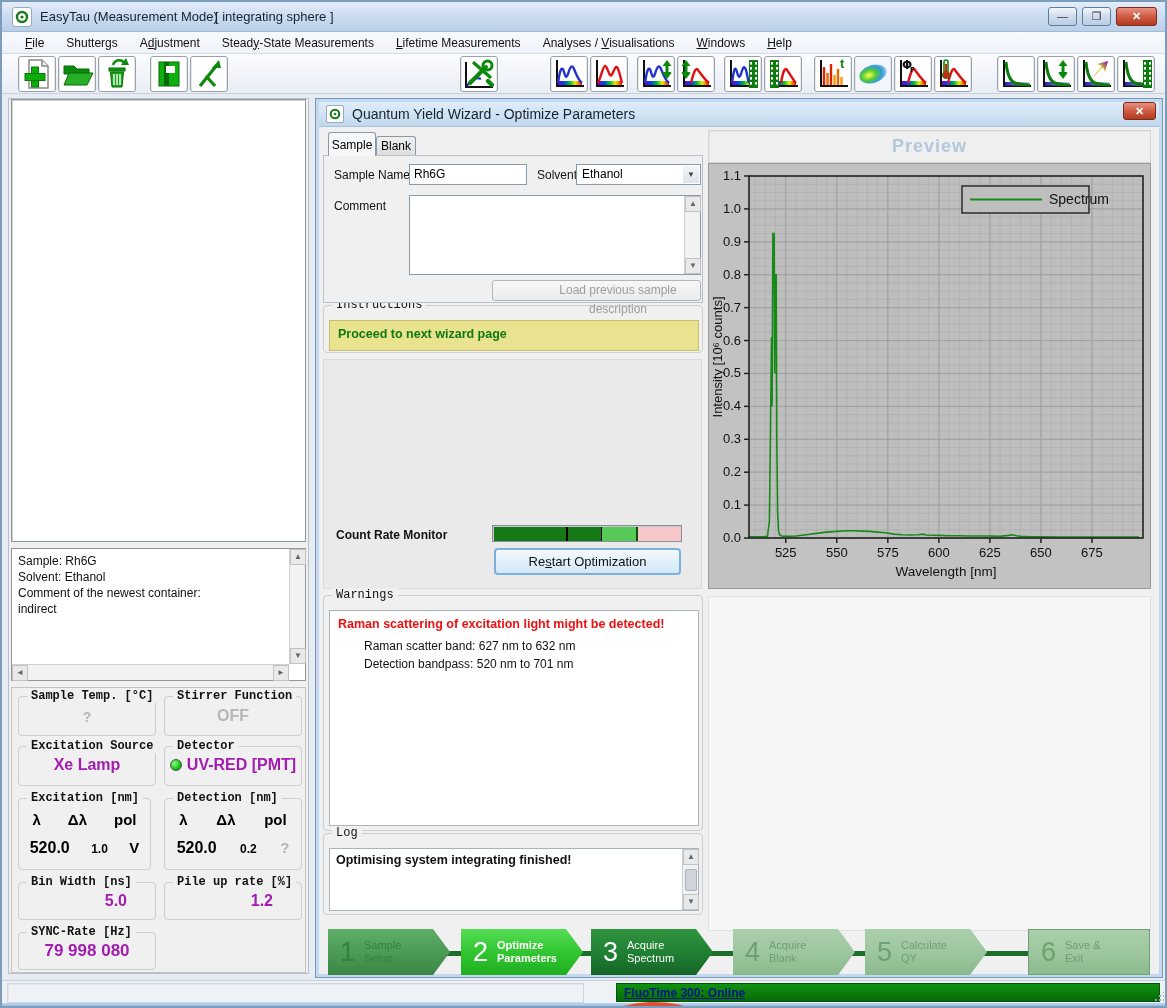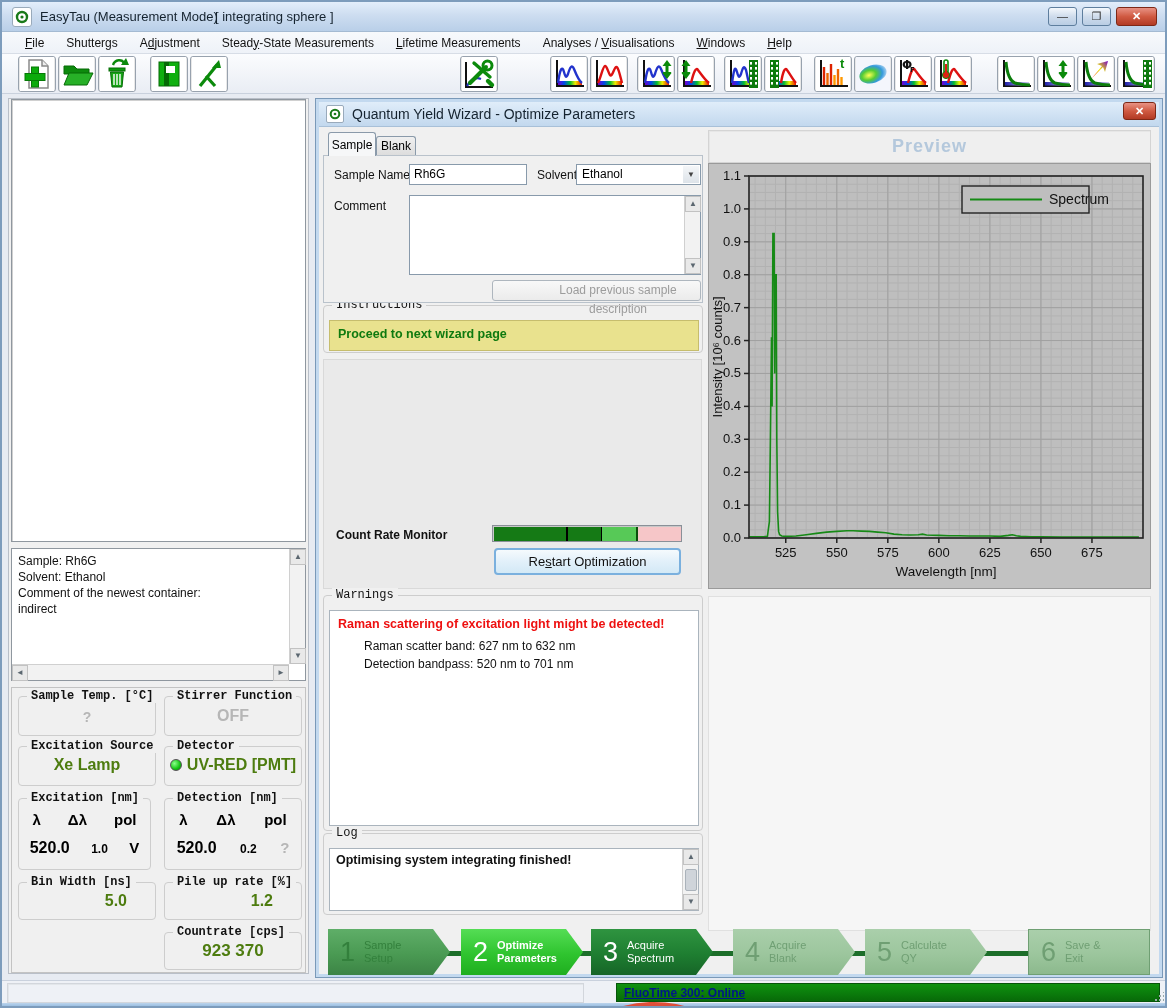--- a/index.html
+++ b/index.html
@@ -36,21 +36,21 @@
   .sample-info .si-text { position:absolute; left:6px; top:4px; right:20px; font-size:12px; color:#111; line-height:16px; }
   .vscroll { position:absolute; right:0; top:0; bottom:16px; width:16px; background:#f2f2f2; border-left:1px solid #d0d0d0; }
   .vscroll.full { bottom:0; }
   .hscroll { position:absolute; left:0; right:16px; bottom:0; height:16px; background:#f2f2f2; border-top:1px solid #d0d0d0; }
   .sb-btn { position:absolute; width:16px; height:16px; background:#e9e9e9; border:1px solid #c2c2c2; color:#5b6770; font-size:8px; text-align:center; line-height:14px; }
   .sb-thumb { position:absolute; left:2px; width:12px; height:22px; background:#cfd4da; border:1px solid #aab2ba; border-radius:2px; }
 
   .param-area { position:absolute; left:2px; top:588px; width:295px; height:286px; border:1px solid #c3c3c3; background:#f0f0f0; }
   .gbox { position:absolute; border:1px solid #cdcdcd; border-radius:4px; }
   .gbox .gb-label { position:absolute; top:-8px; left:8px; background:#f0f0f0; padding:0 4px; font-size:12px; font-weight:bold; color:#111; white-space:nowrap;font-family:Liberation Mono, monospace; }
-  .gb-value { position:absolute; left:0; right:0; text-align:center; font-weight:bold; color:#4d7c0f; }
+  .gb-value { position:absolute; left:0; right:0; text-align:center; font-weight:bold; color:#a21caf; }
   .gb-value.dim { color:#b6b6b6; }
   .led { display:inline-block; width:12px; height:12px; border-radius:50%; background:radial-gradient(circle at 35% 35%, #8aff8a, #12c412 60%, #0a7a0a); border:1px solid #555; vertical-align:-1px; margin-right:5px; }
   .lam-row { position:absolute; left:0; right:0; display:flex; justify-content:space-around; font-weight:bold; }
 
   
   .wizard { position:absolute; left:313px; top:4px; width:848px; height:880px; background:#f0f0f0; border:1px solid #7a99b8; box-shadow:inset 0 0 0 3px #c3d9ef; }
   .wz-title { position:absolute; left:3px; top:3px; right:3px; height:25px; background:linear-gradient(180deg,#e0edfa,#c2d8ee); border-bottom:1px solid #a8c0d8; display:flex; align-items:center; }
   .wz-title .app-icon { width:18px; height:18px; background:#fff; border:1px solid #9ab; border-radius:2px; margin:0 8px 0 7px; display:flex; align-items:center; justify-content:center; }
   .wz-title .wz-text { font-size:14px; color:#15232f; }
   .wz-close { position:absolute; right:6px; top:3px; width:33px; height:18px; border:1px solid #7e2816; border-radius:3px; background:linear-gradient(180deg,#e89284,#d05a42 50%,#b23a24); color:#fff; font-size:11px; font-weight:bold; text-align:center; line-height:16px; }
@@ -629,23 +629,23 @@
 
         <div class="gbox" style="left:6px;top:194px;width:138px;height:38px;">
           <span class="gb-label">Bin Width  [ns]</span>
           <div class="gb-value" style="top:9px;font-size:16px;text-align:right;padding-right:28px;">5.0</div>
         </div>
         <div class="gbox" style="left:152px;top:194px;width:138px;height:38px;">
           <span class="gb-label">Pile up rate  [%]</span>
           <div class="gb-value" style="top:9px;font-size:16px;text-align:right;padding-right:28px;">1.2</div>
         </div>
 
-        <div class="gbox" style="left:152px;top:244px;width:138px;height:38px;">
-          <span class="gb-label">Countrate  [cps]</span>
-          <div class="gb-value" style="top:8px;font-size:17px;">923 370</div>
+        <div class="gbox" style="left:6px;top:244px;width:138px;height:38px;">
+          <span class="gb-label">SYNC-Rate  [Hz]</span>
+          <div class="gb-value" style="top:8px;font-size:17px;">79 998 080</div>
         </div>
       </div>
     </div>
 
     <div class="wizard">
       <div class="wz-title">
         <span class="app-icon">
           <svg width="12" height="12" viewBox="0 0 14 14">
               <circle cx="7" cy="7" r="5" fill="none" stroke="#1a7a1a" stroke-width="2.4"></circle>
               <circle cx="7" cy="7" r="1.6" fill="#1a7a1a"></circle>

